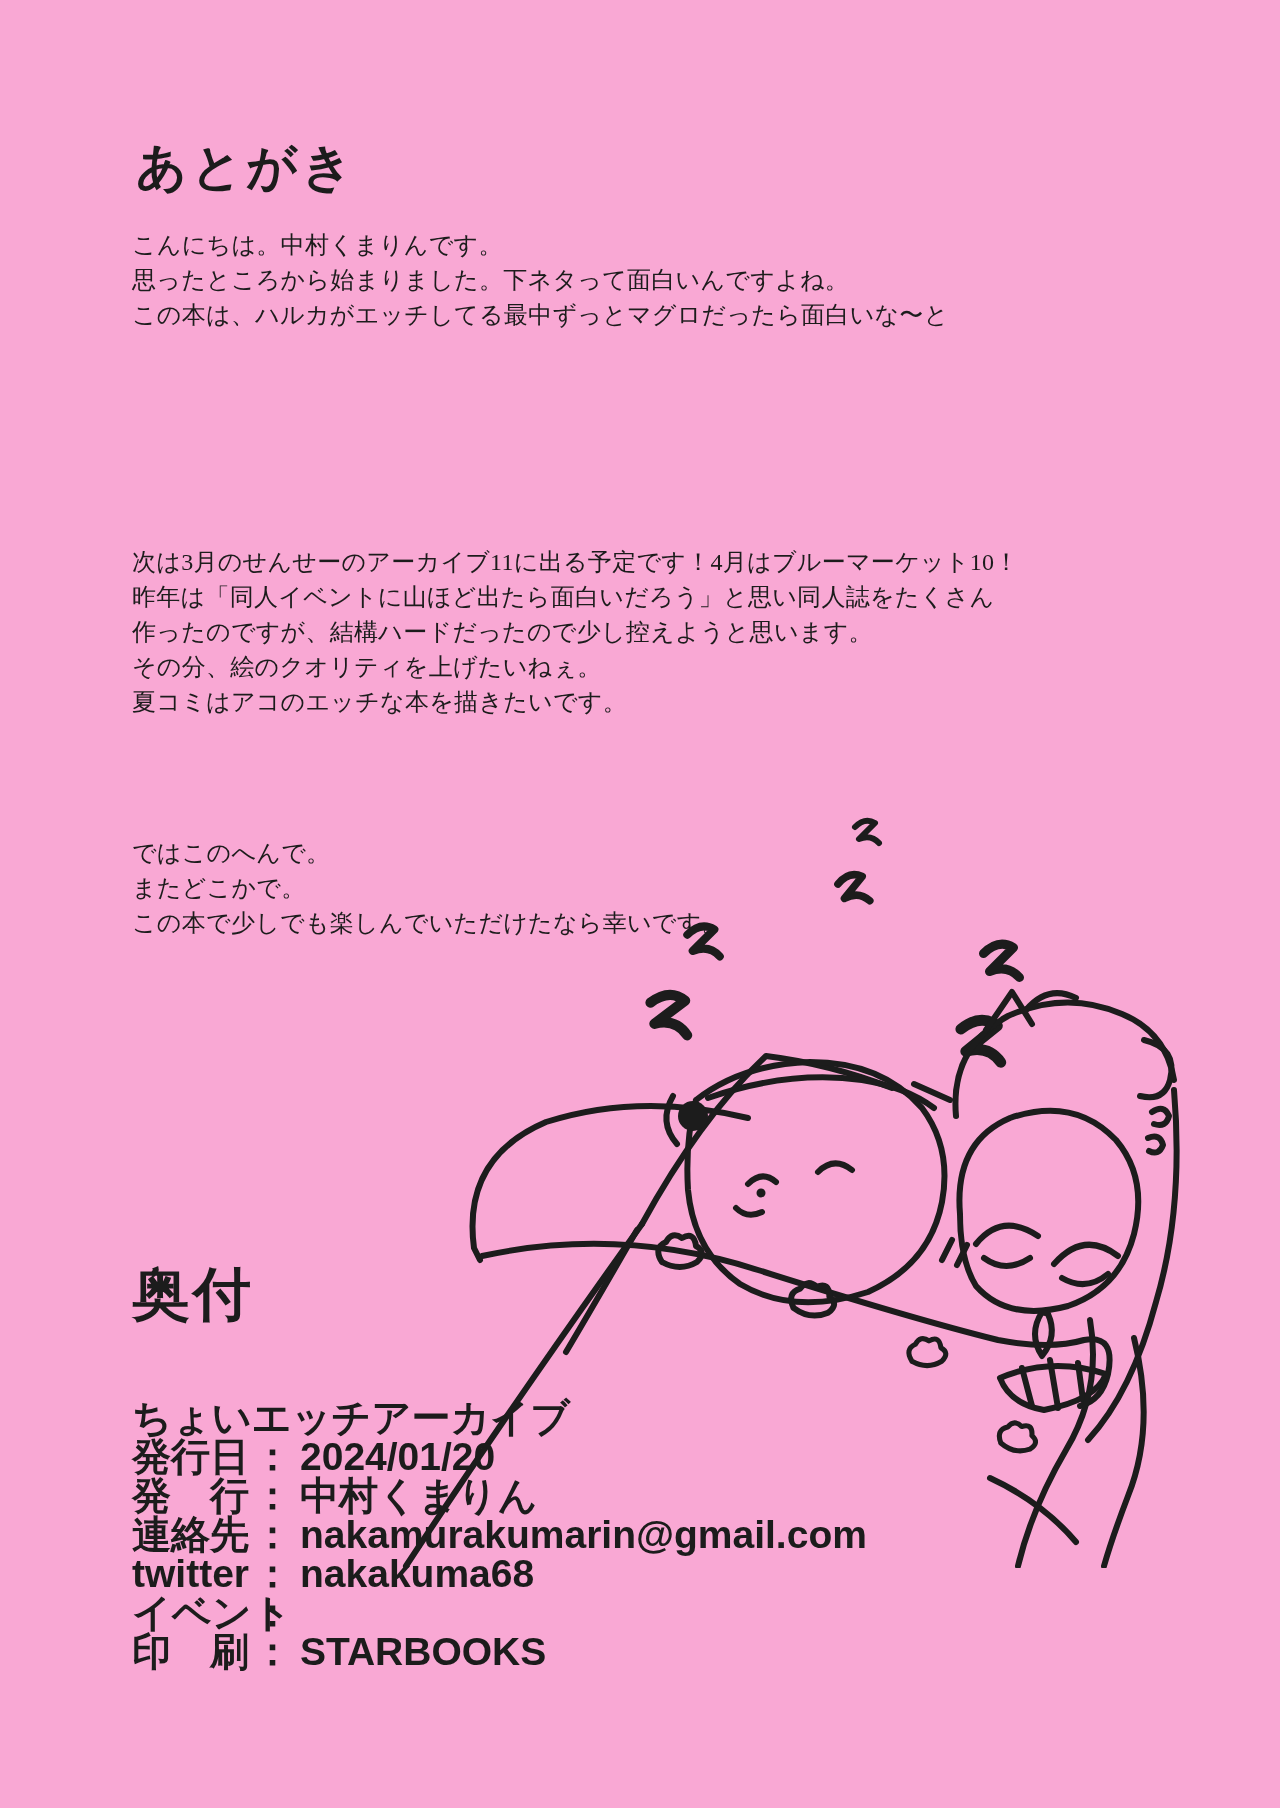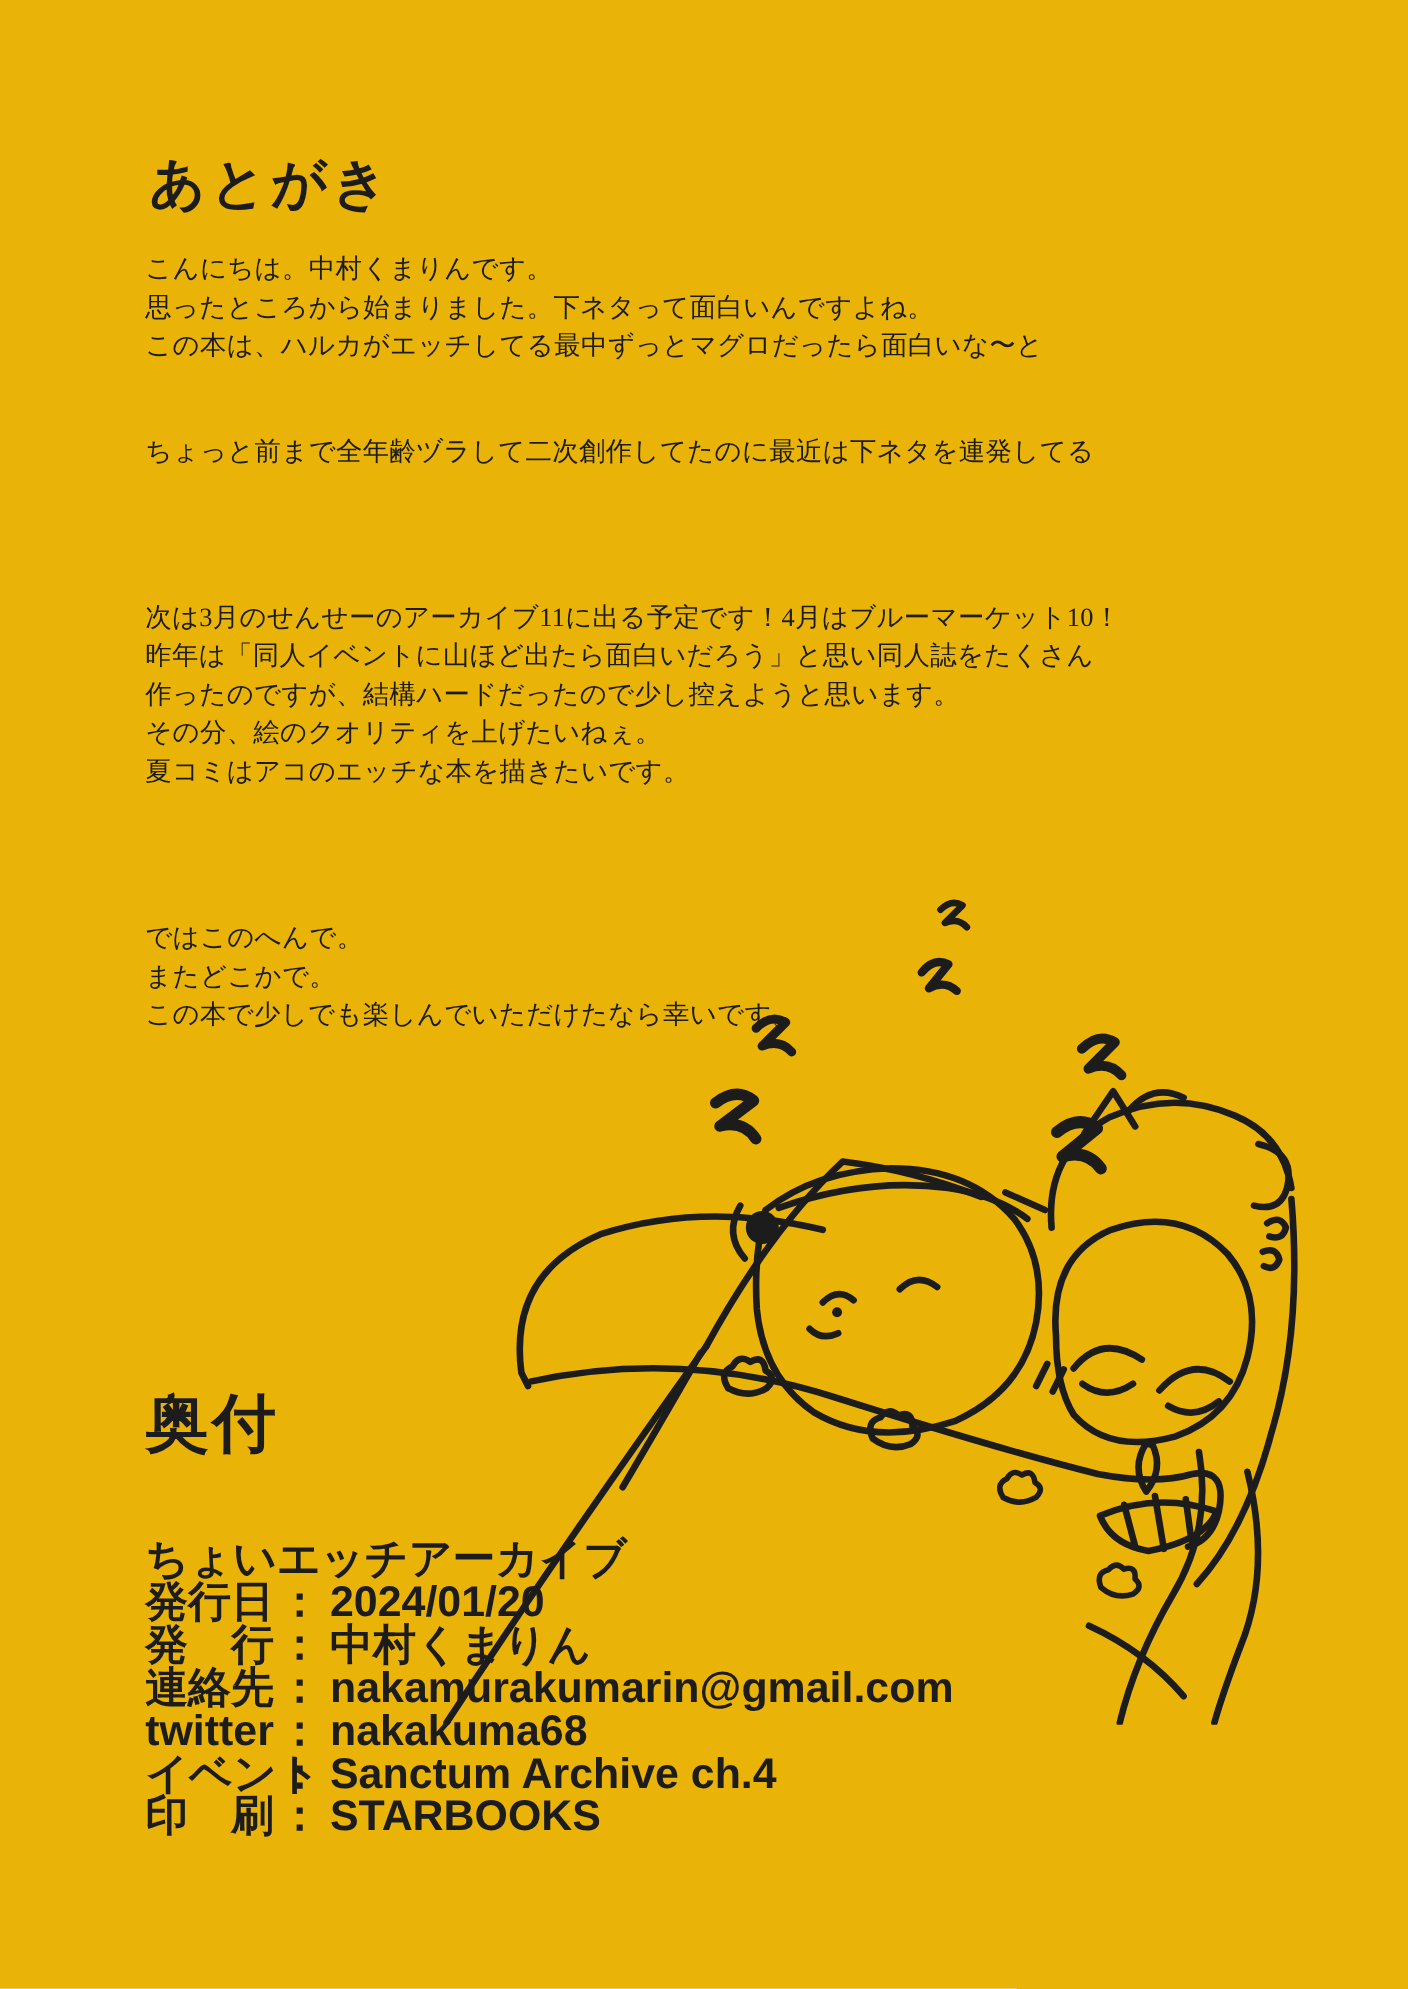--- a/index.html
+++ b/index.html
@@ -1,19 +1,19 @@
 <!DOCTYPE html>
 <html><head>
 <meta charset="utf-8">
 <style>
   html,body{margin:0;padding:0;background:#e8e8e8;}
   .page{
     position:relative;
     width:1280px;height:1808px;
-    background:#eab308;
+    background:#f9a8d4;
     color:#1c1c1c;
     font-family:"Liberation Serif","DejaVu Serif",serif;
     overflow:hidden;
   }
   .afterword-title{
     position:absolute;left:136px;top:134px;
     font-size:50px;font-weight:700;letter-spacing:4px;
     margin:0;
   }
   .para{position:absolute;left:132px;font-size:24px;line-height:35px;letter-spacing:0.3px;white-space:nowrap;}
@@ -46,21 +46,20 @@
 
   <h1 class="afterword-title">あとがき</h1>
 
   <div class="para para-1">
     <div>こんにちは。中村くまりんです。</div>
     <div>思ったところから始まりました。下ネタって面白いんですよね。</div>
     <div>この本は、ハルカがエッチしてる最中ずっとマグロだったら面白いな〜と</div>
   </div>
 
   <div class="para para-2">
-    <div>ちょっと前まで全年齢ヅラして二次創作してたのに最近は下ネタを連発してる</div>
   </div>
 
   <div class="para para-3">
     <div>次は3月のせんせーのアーカイブ11に出る予定です！4月はブルーマーケット10！</div>
     <div>昨年は「同人イベントに山ほど出たら面白いだろう」と思い同人誌をたくさん</div>
     <div>作ったのですが、結構ハードだったので少し控えようと思います。</div>
     <div>その分、絵のクオリティを上げたいねぇ。</div>
     <div>夏コミはアコのエッチな本を描きたいです。</div>
   </div>
 
@@ -158,21 +157,20 @@
 
     <div class="row">
       <span class="lbl">twitter</span>
         <span class="sep">：</span>
         <span class="val">nakakuma68</span>
     </div>
 
     <div class="row">
       <span class="lbl">イベント</span>
         <span class="sep">：</span>
-        <span class="val">Sanctum Archive ch.4</span>
     </div>
 
     <div class="row">
       <span class="lbl">印　刷</span>
         <span class="sep">：</span>
         <span class="val">STARBOOKS</span>
     </div>
   </div>
 
 </div>

